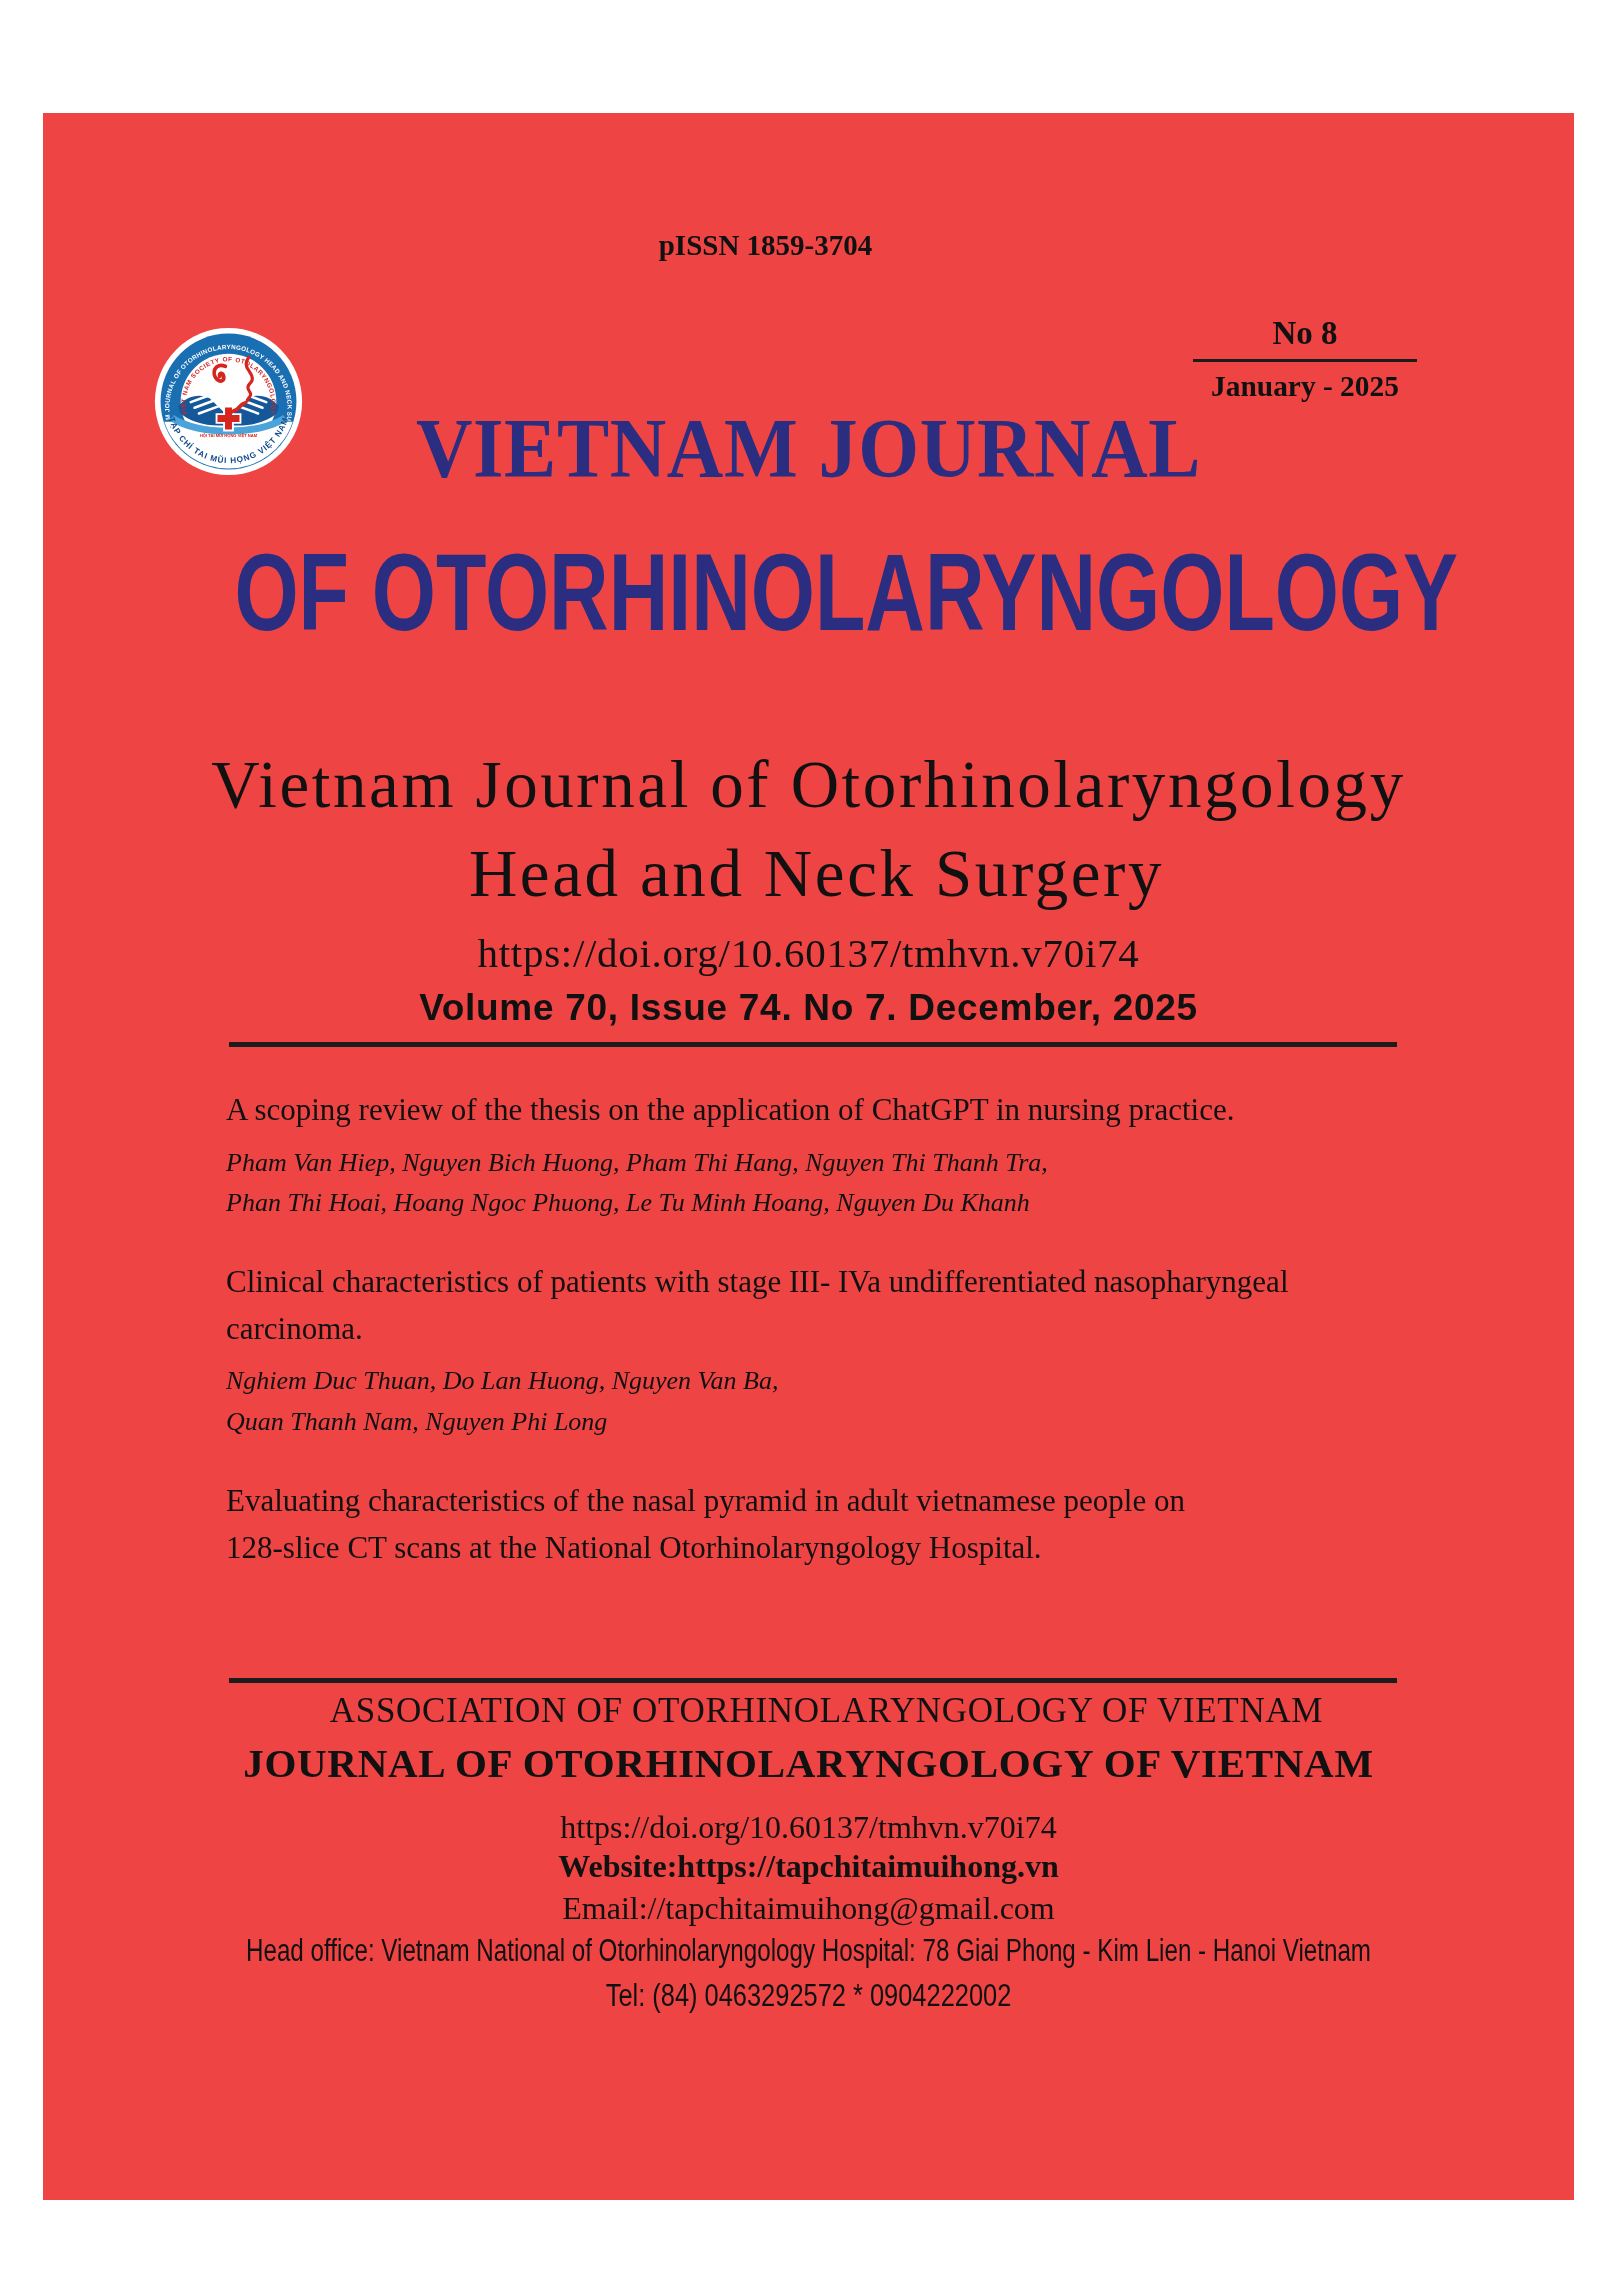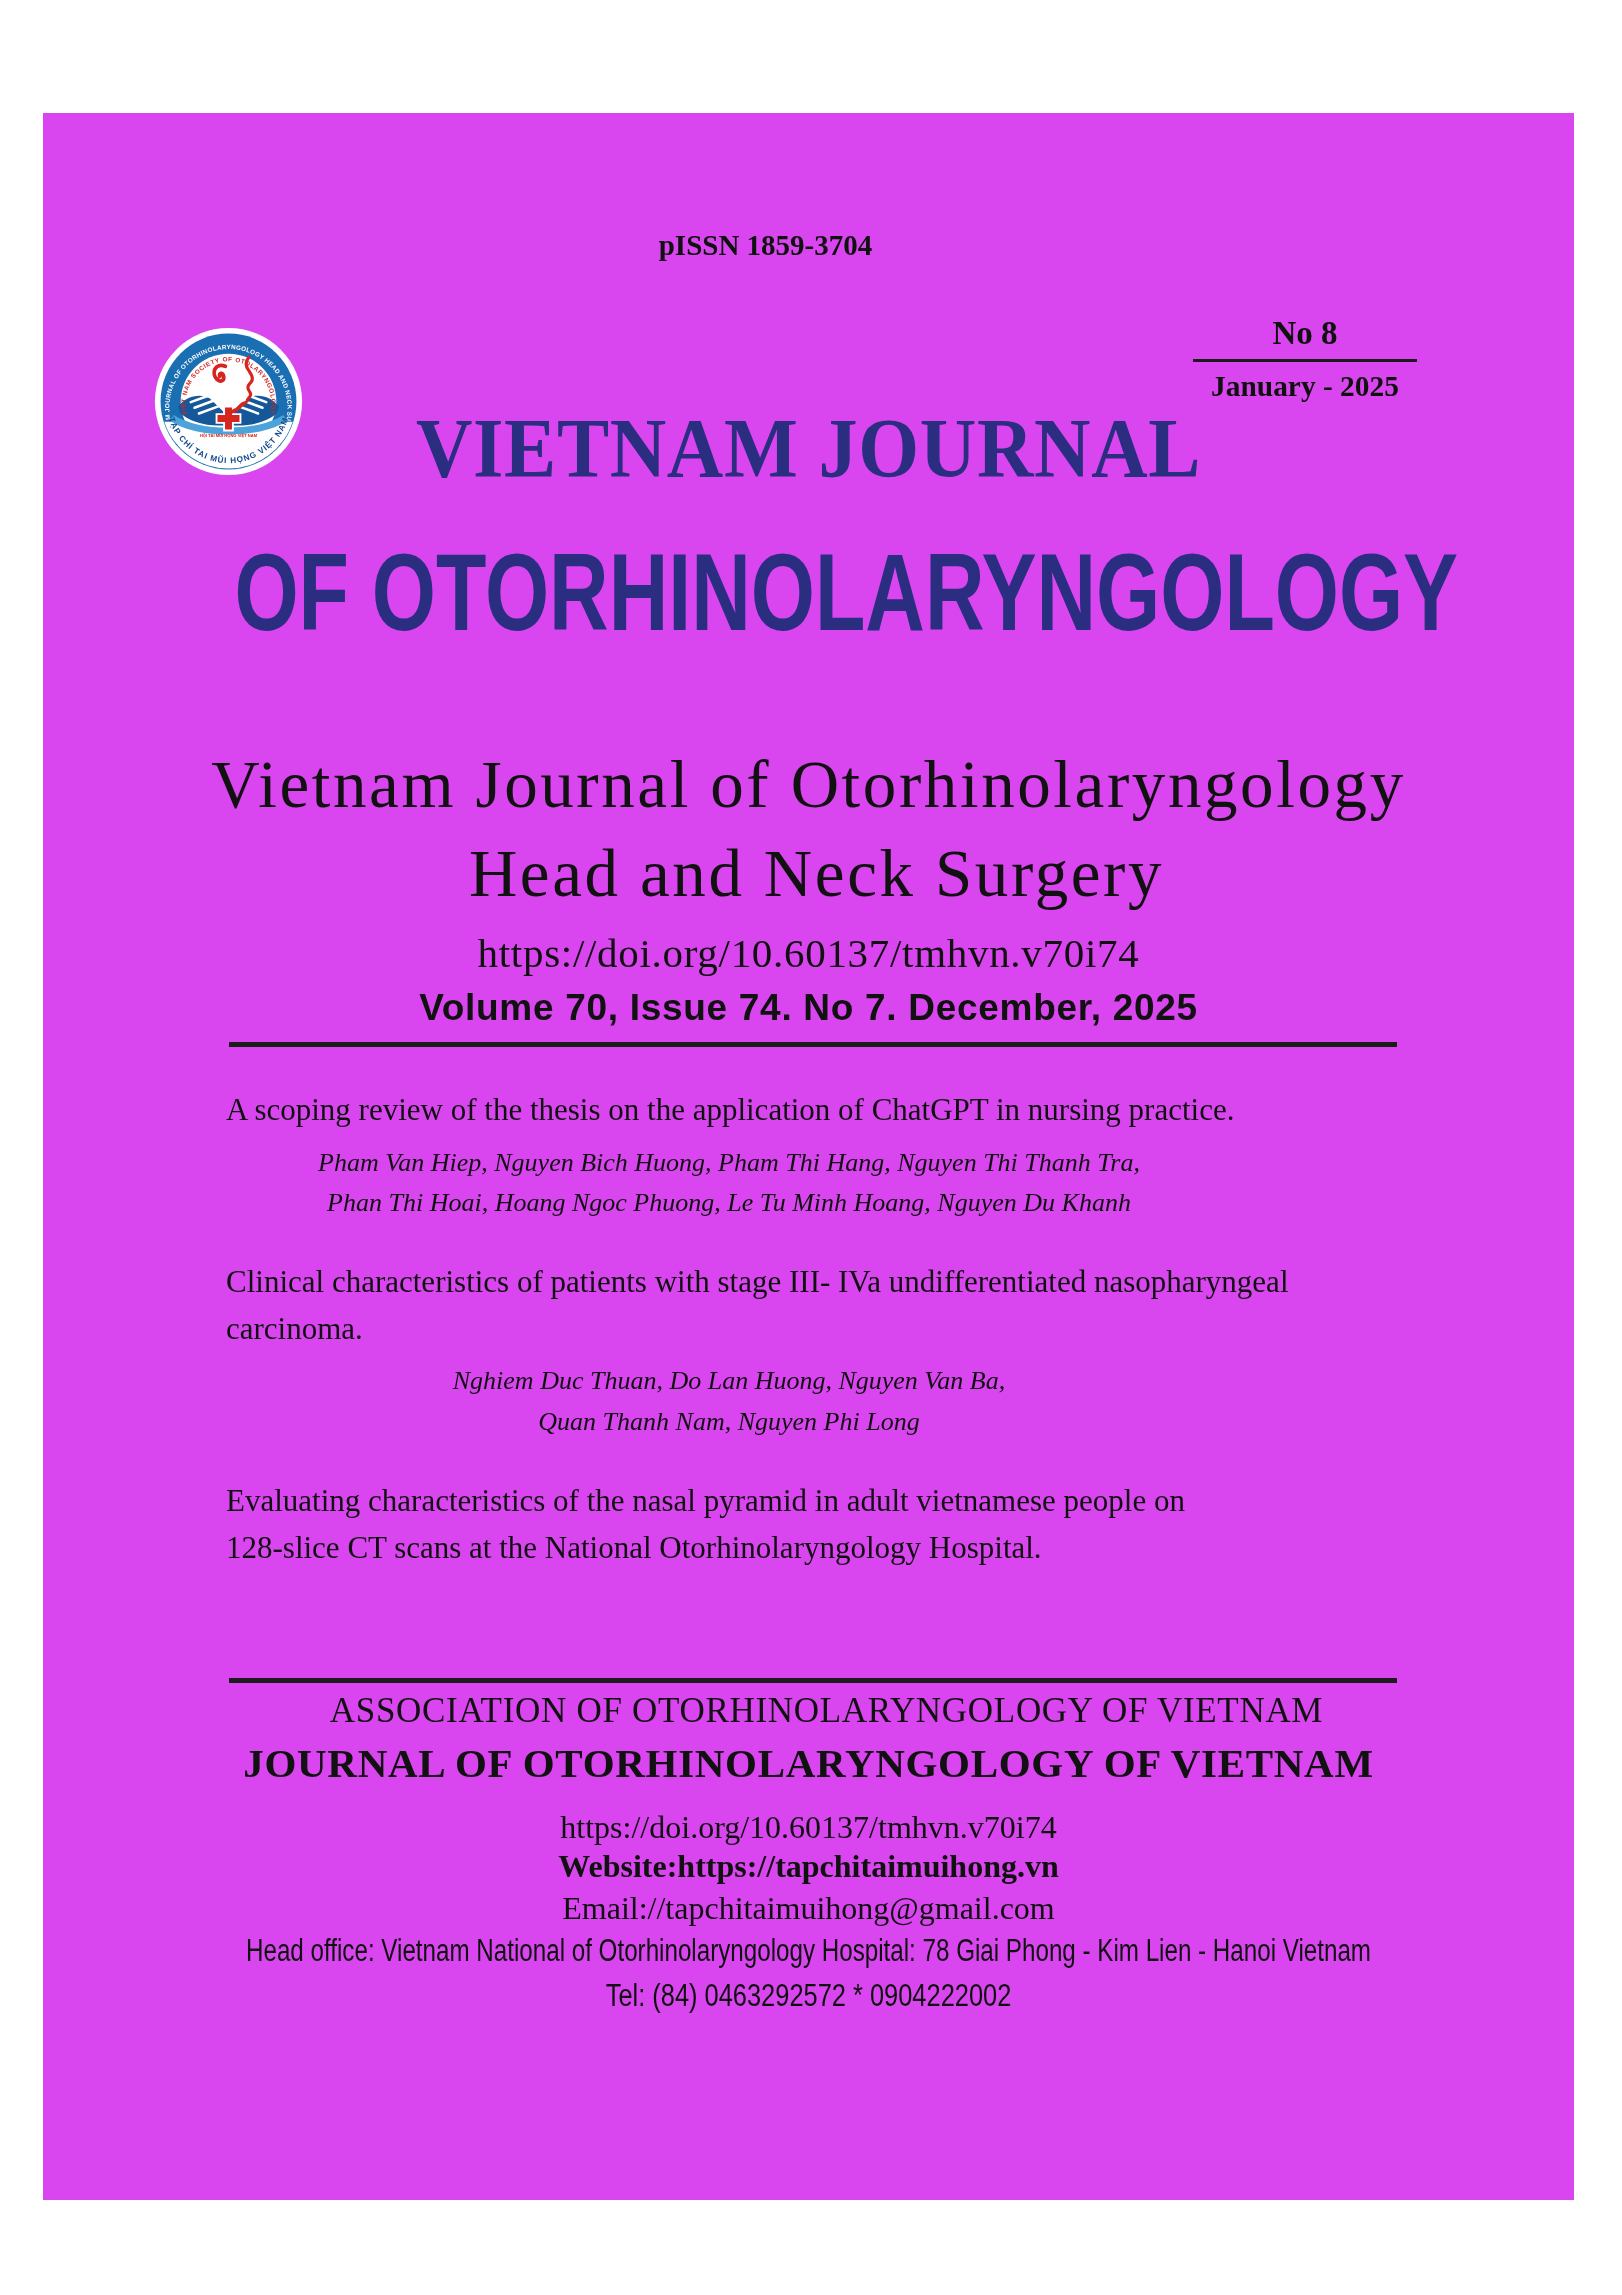--- a/index.html
+++ b/index.html
@@ -1,18 +1,18 @@
 <!DOCTYPE html>
 <html style="font-size:10.5px"><head>
 <meta charset="utf-8">
 <style>
   html,body{margin:0;padding:0;background:#ffffff;}
   .page{position:relative;width:1623px;height:2295px;background:#ffffff;overflow:hidden;
         font-family:"Liberation Serif", serif;color:#111111;}
-  .canvas{position:absolute;left:43px;top:113px;width:1531px;height:2087px;background:#d946ef;}
+  .canvas{position:absolute;left:43px;top:113px;width:1531px;height:2087px;background:#ef4444;}
   .abs{position:absolute;left:0;right:0;text-align:center;line-height:1.15;}
 
   .issn{top:116px;font-weight:bold;font-size:29px;transform:translateX(-43px);}
 
   .logo-wrap{position:absolute;left:110px;top:213px;width:151px;height:151px;}
 
   .issue-block{position:absolute;left:1149px;top:202px;width:226px;text-align:center;}
   .issue-no{font-weight:bold;font-size:33px;}
   .issue-rule{height:3.9px;background:#1b1b1b;margin:6.5px 1.3px 7.9px 1.3px;}
   .issue-date{font-weight:bold;font-size:29.4px;}
@@ -28,21 +28,21 @@
   .volume{top:874px;font-family:"Liberation Sans", sans-serif;font-weight:bold;font-size:37px;
           letter-spacing:0.7px;}
 
   .rule{position:absolute;height:4.6px;background:#1c1c1c;left:186px;width:1168px;}
   .rule-top{top:929px;}
   .rule-bottom{top:1565px;}
 
   .articles{position:absolute;left:183px;top:974px;width:1168px;}
   .article + .article{margin-top:36px;}
   .article-title{font-size:31px;line-height:1.5;white-space:pre-line;text-align:left;}
-  .article-authors{font-style:italic;font-size:26px;line-height:1.55;text-align:center;
+  .article-authors{font-style:italic;font-size:26px;line-height:1.55;text-align:left;
                    padding-right:162px;white-space:pre-line;margin-top:9.2px;}
 
   .assoc{top:1578px;font-size:35px;letter-spacing:0.7px;padding-left:36px;}
   .journal2{top:1627px;font-weight:bold;font-size:41px;letter-spacing:0.7px;}
   .doi2{top:1696px;font-size:32px;}
   .website{top:1735px;font-weight:bold;font-size:32px;}
   .email{top:1777px;font-size:32px;}
   .headoffice{top:1820px;font-family:"Liberation Sans", sans-serif;font-size:31px;
               transform:scaleX(0.78);white-space:nowrap;}
   .tel{top:1865px;font-family:"Liberation Sans", sans-serif;font-size:31px;transform:scaleX(0.82);}

